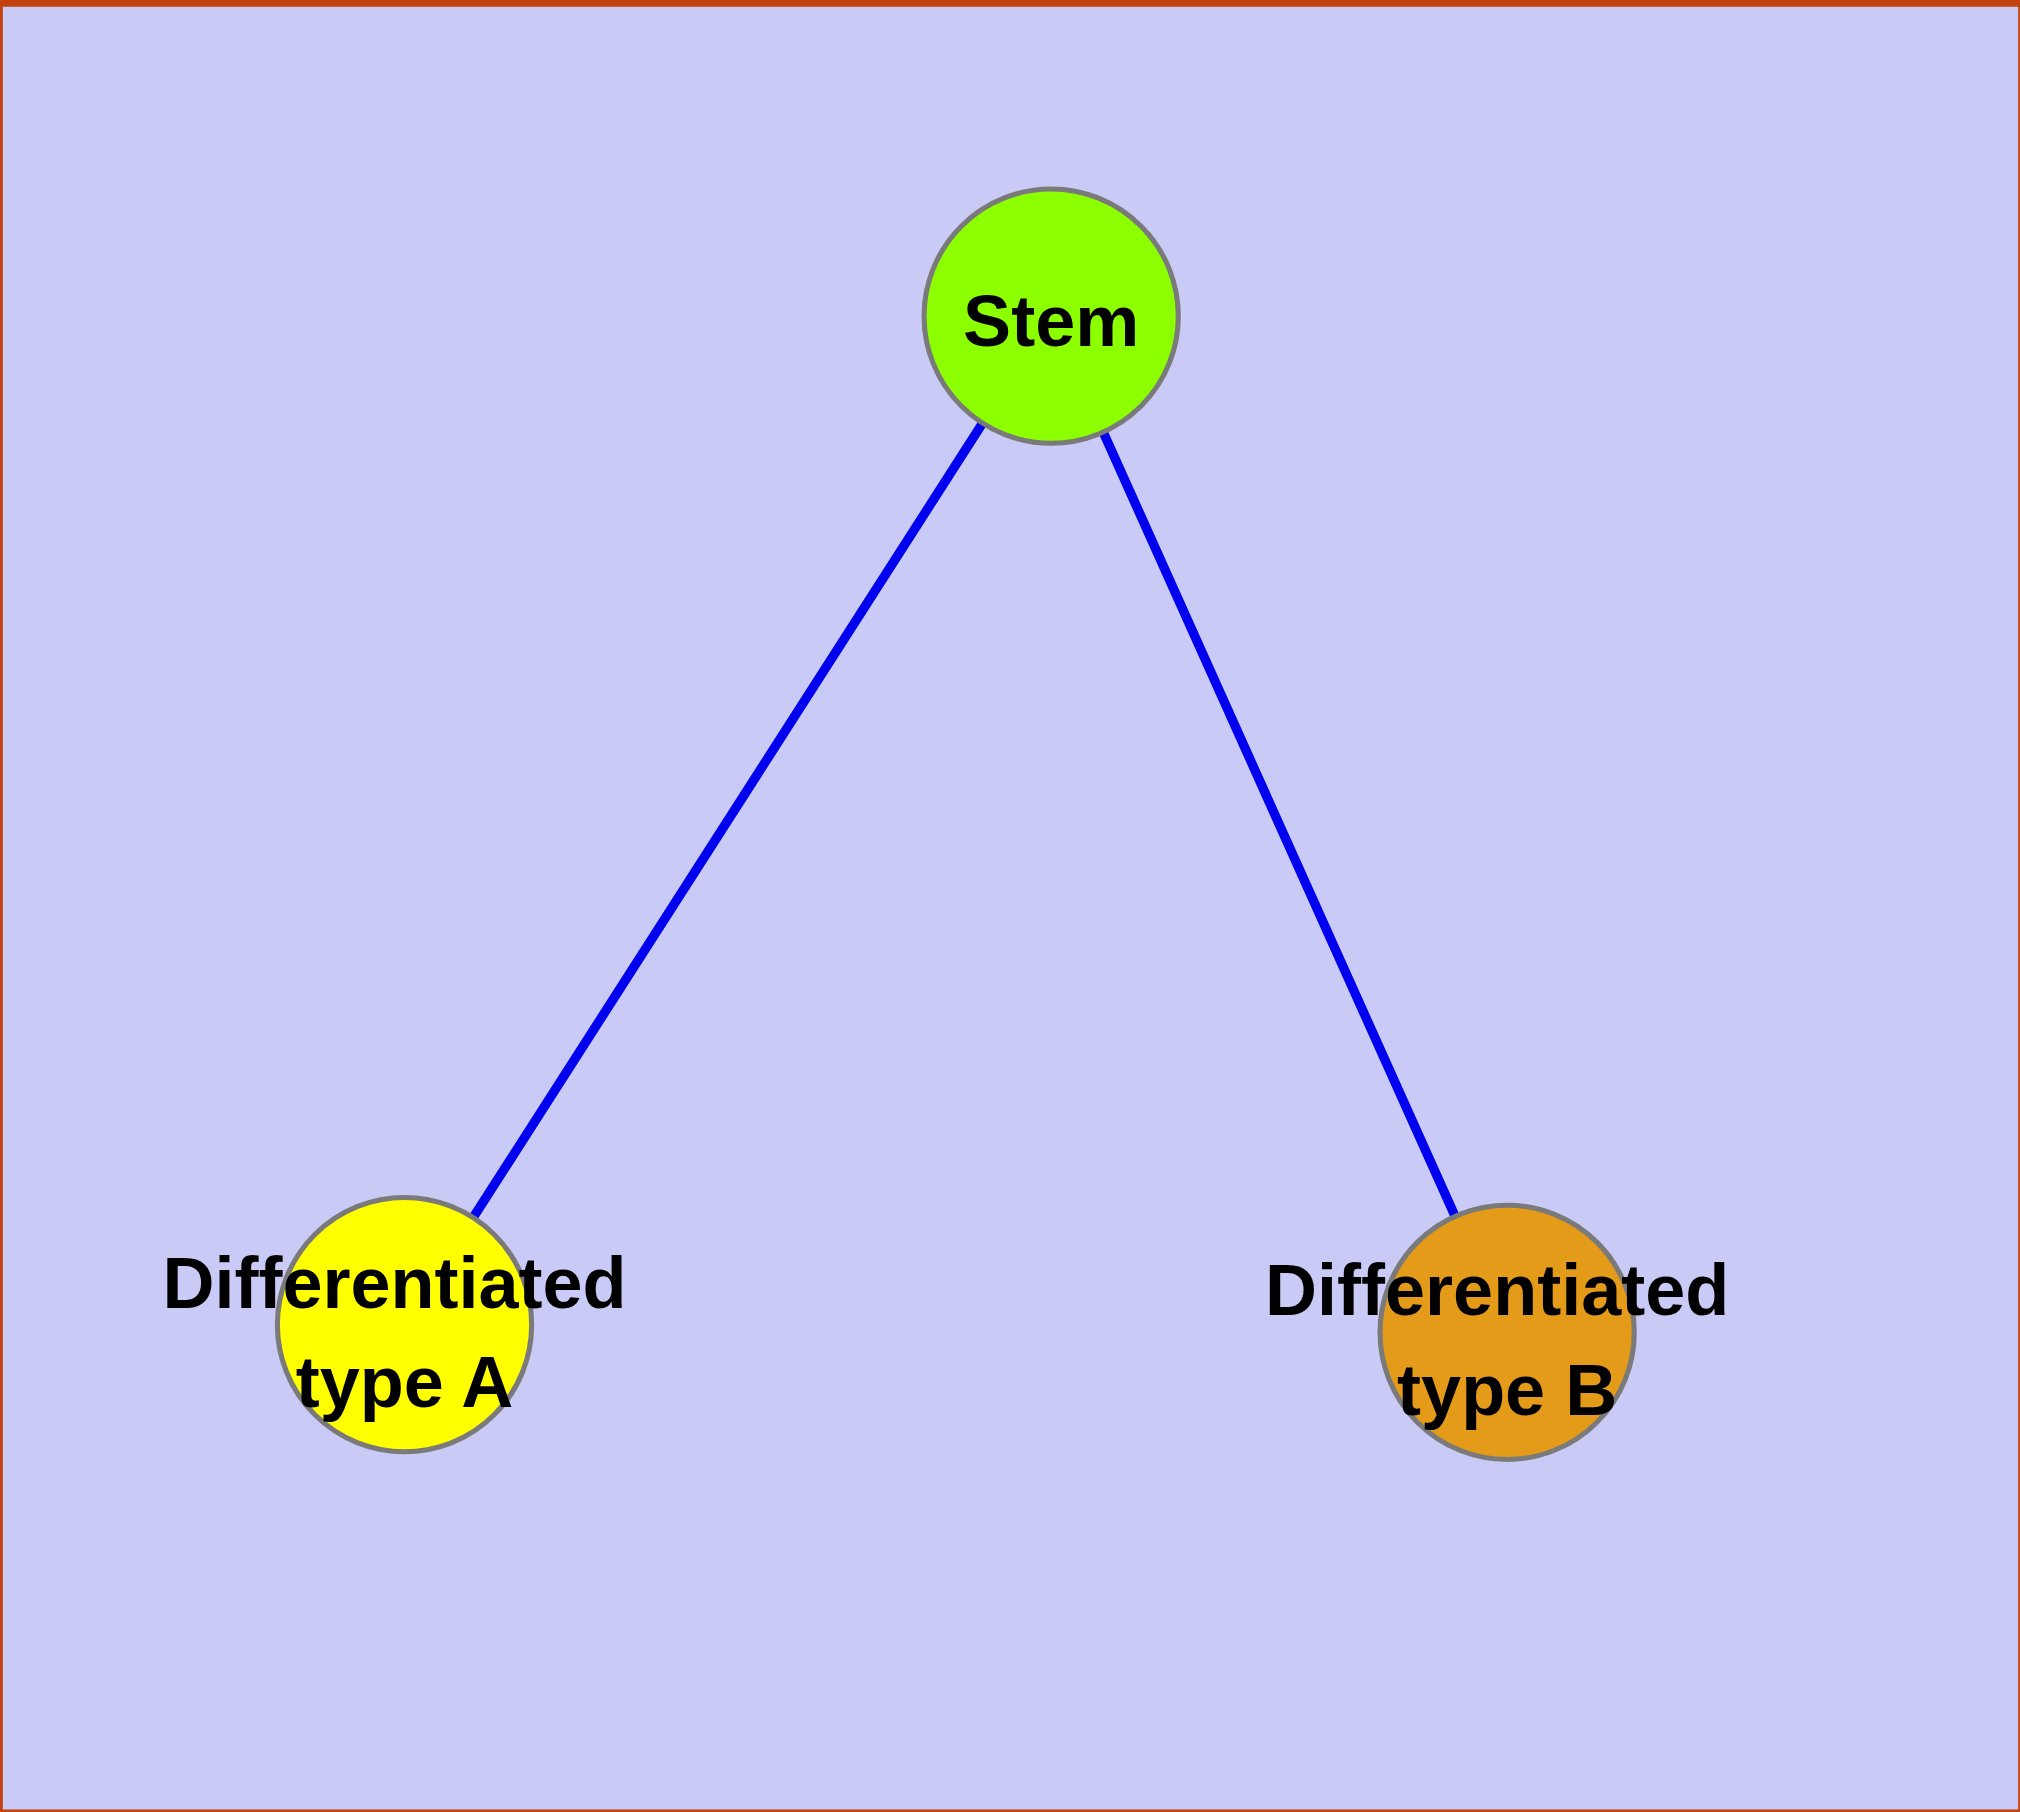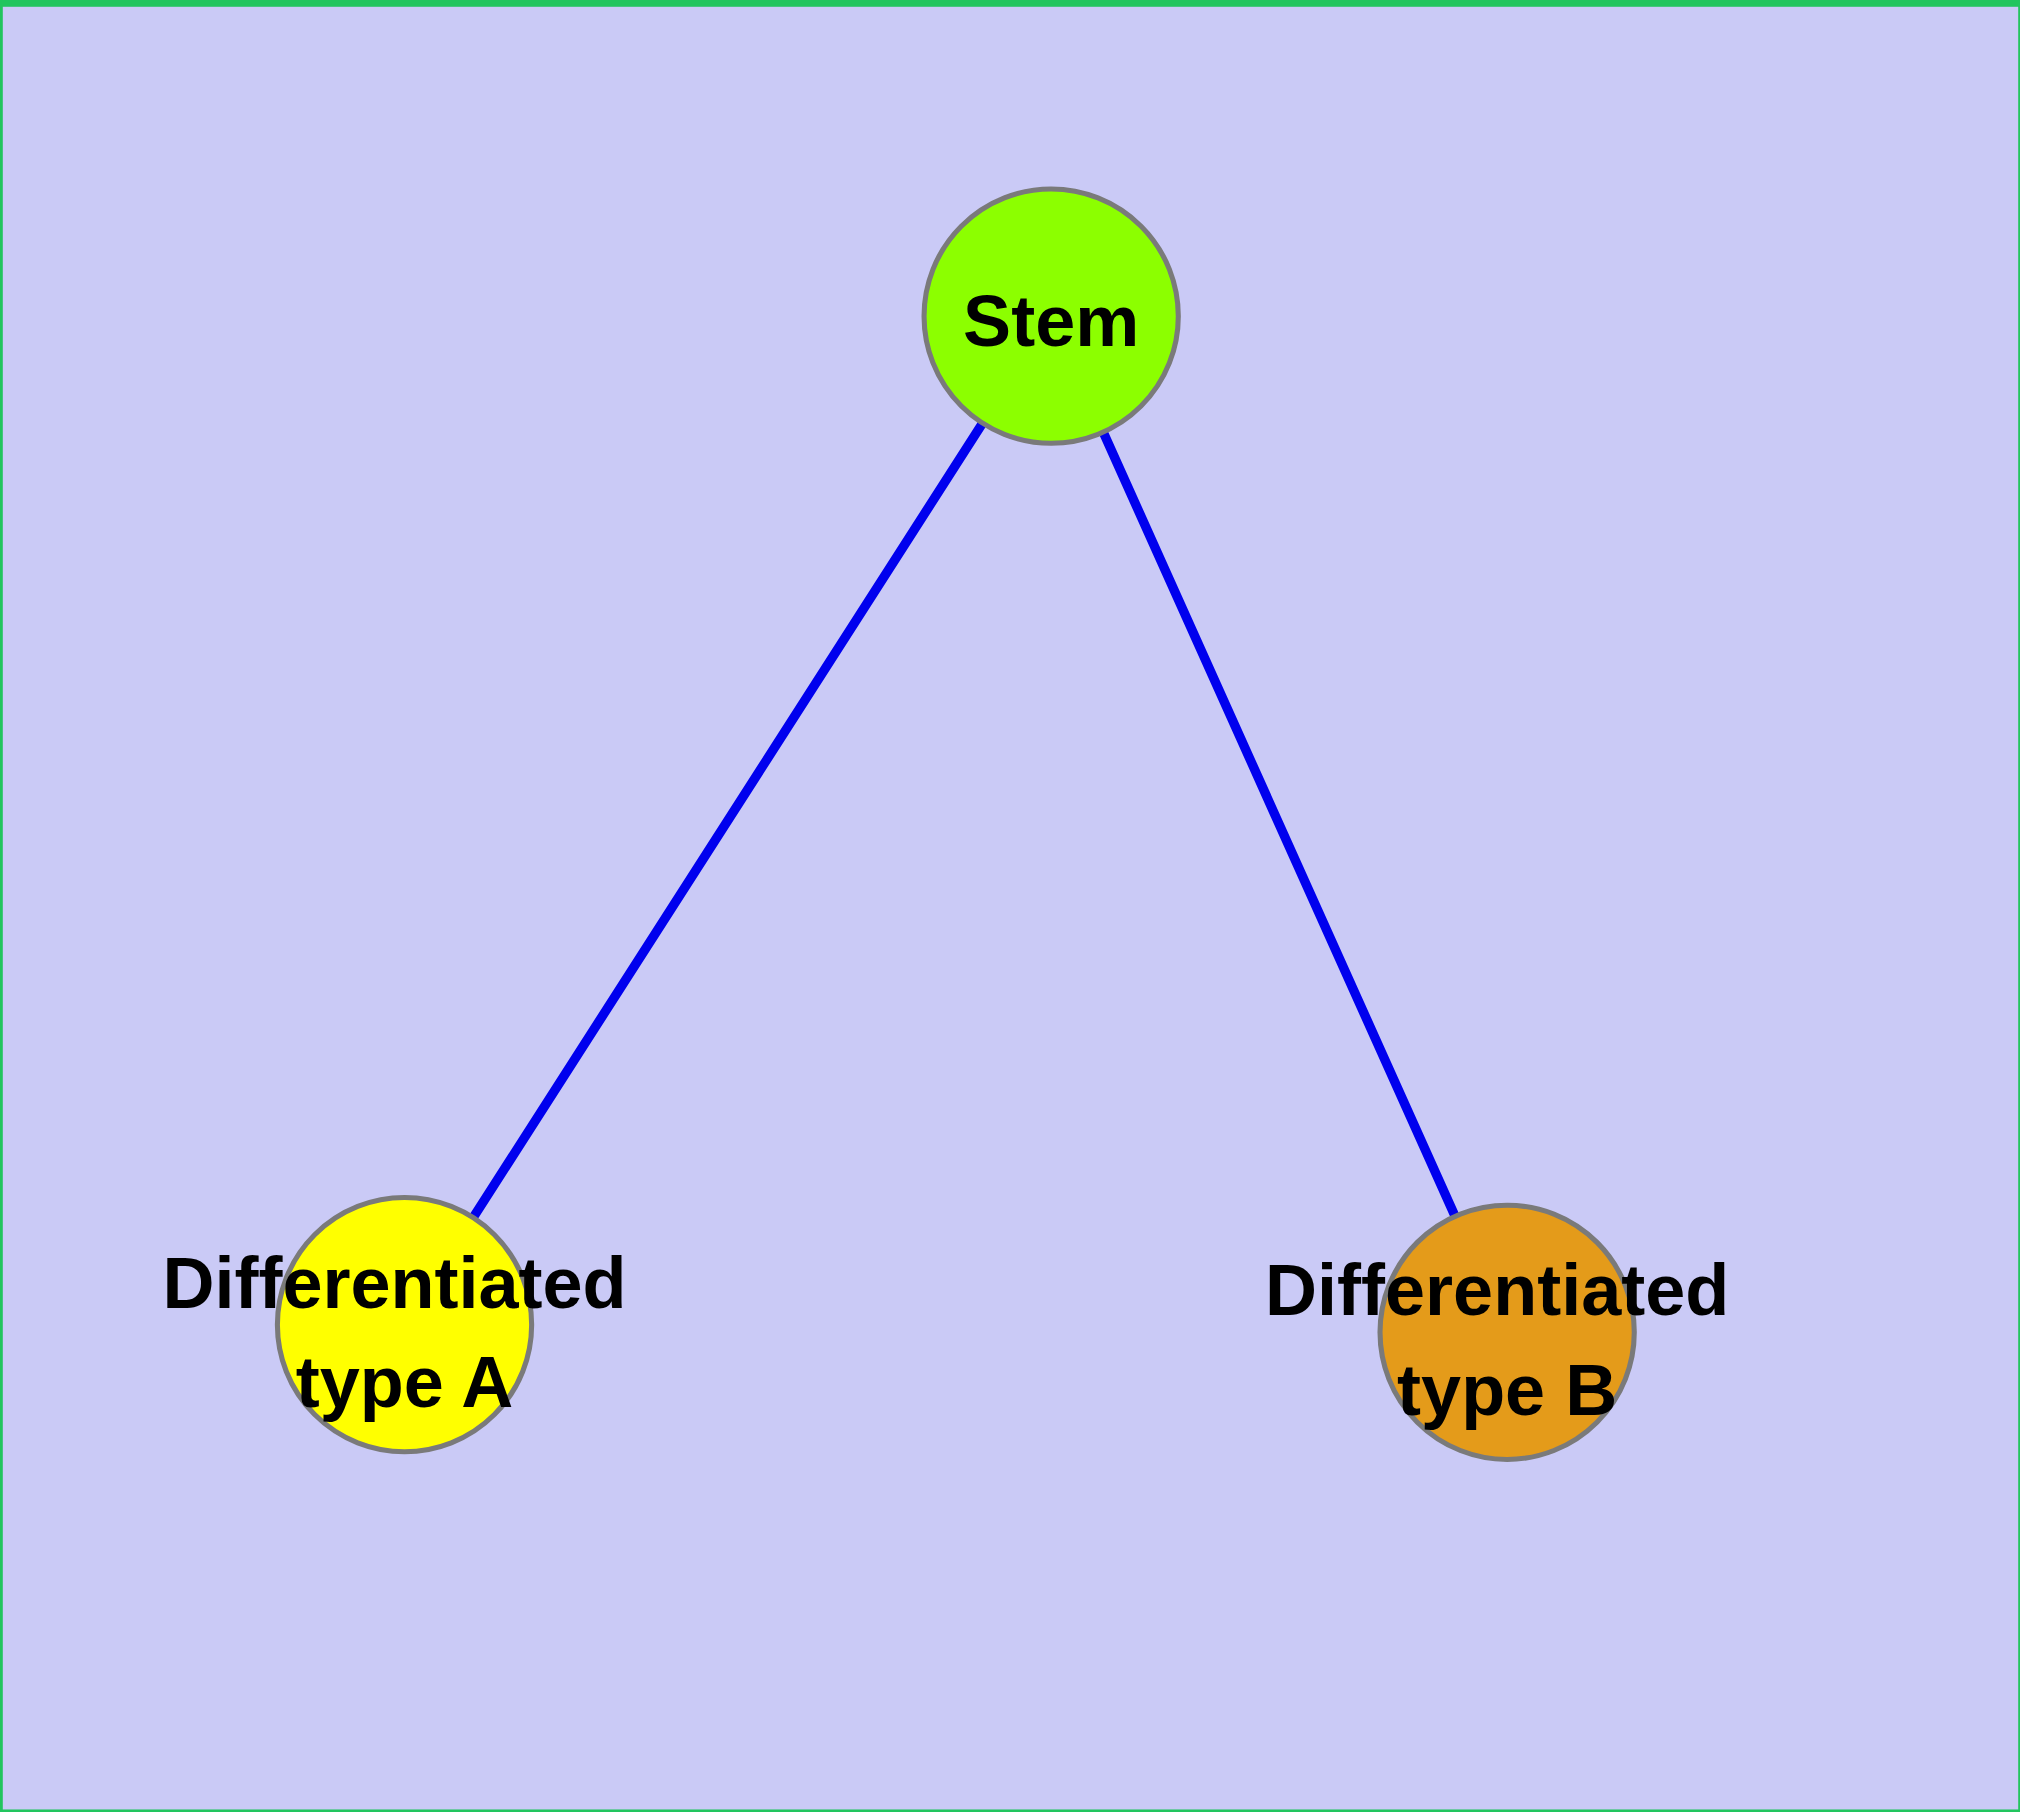--- a/index.html
+++ b/index.html
@@ -7,21 +7,21 @@
     padding: 0;
     background: #ffffff;
     width: 2021px;
     height: 1812px;
     overflow: hidden;
   }
   .canvas-wrap {
     position: relative;
     width: 2021px;
     height: 1812px;
-    background: #22c55e;
+    background: #c2410c;
   }
   svg {
     display: block;
   }
   .node-label {
     font-family: "Liberation Sans", "DejaVu Sans", sans-serif;
     font-weight: bold;
     font-size: 85px;
     fill: #000000;
   }

